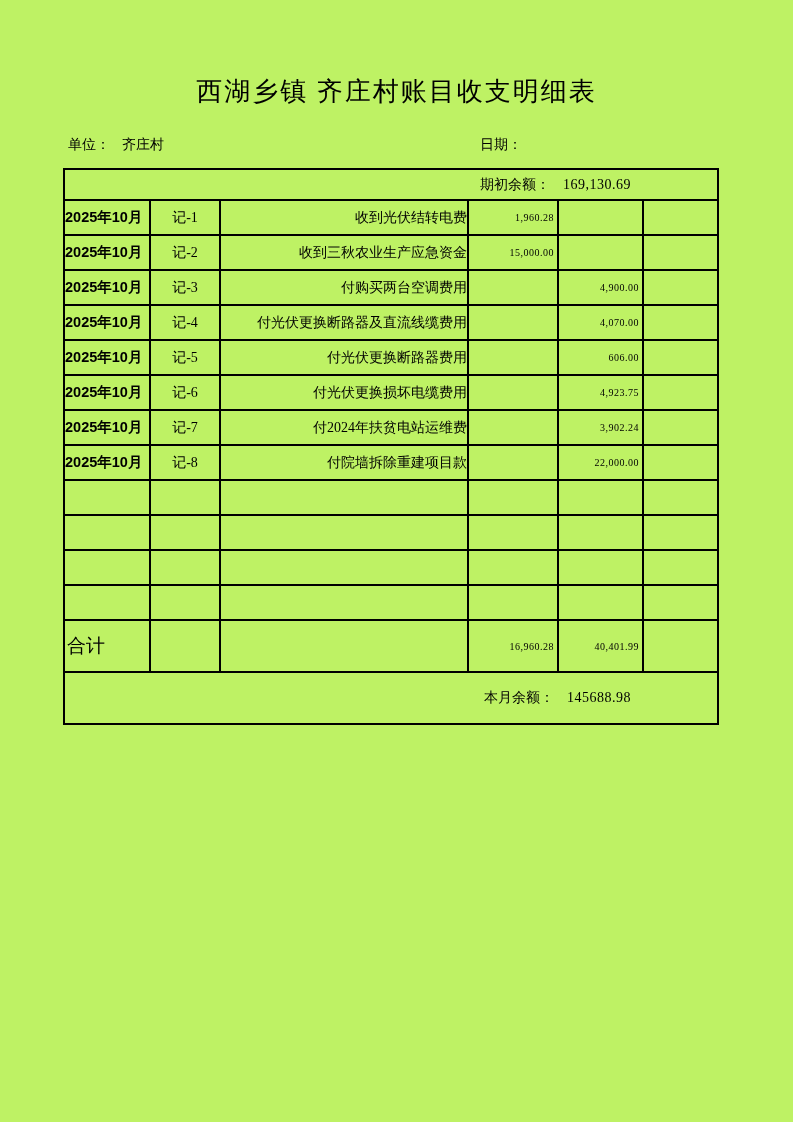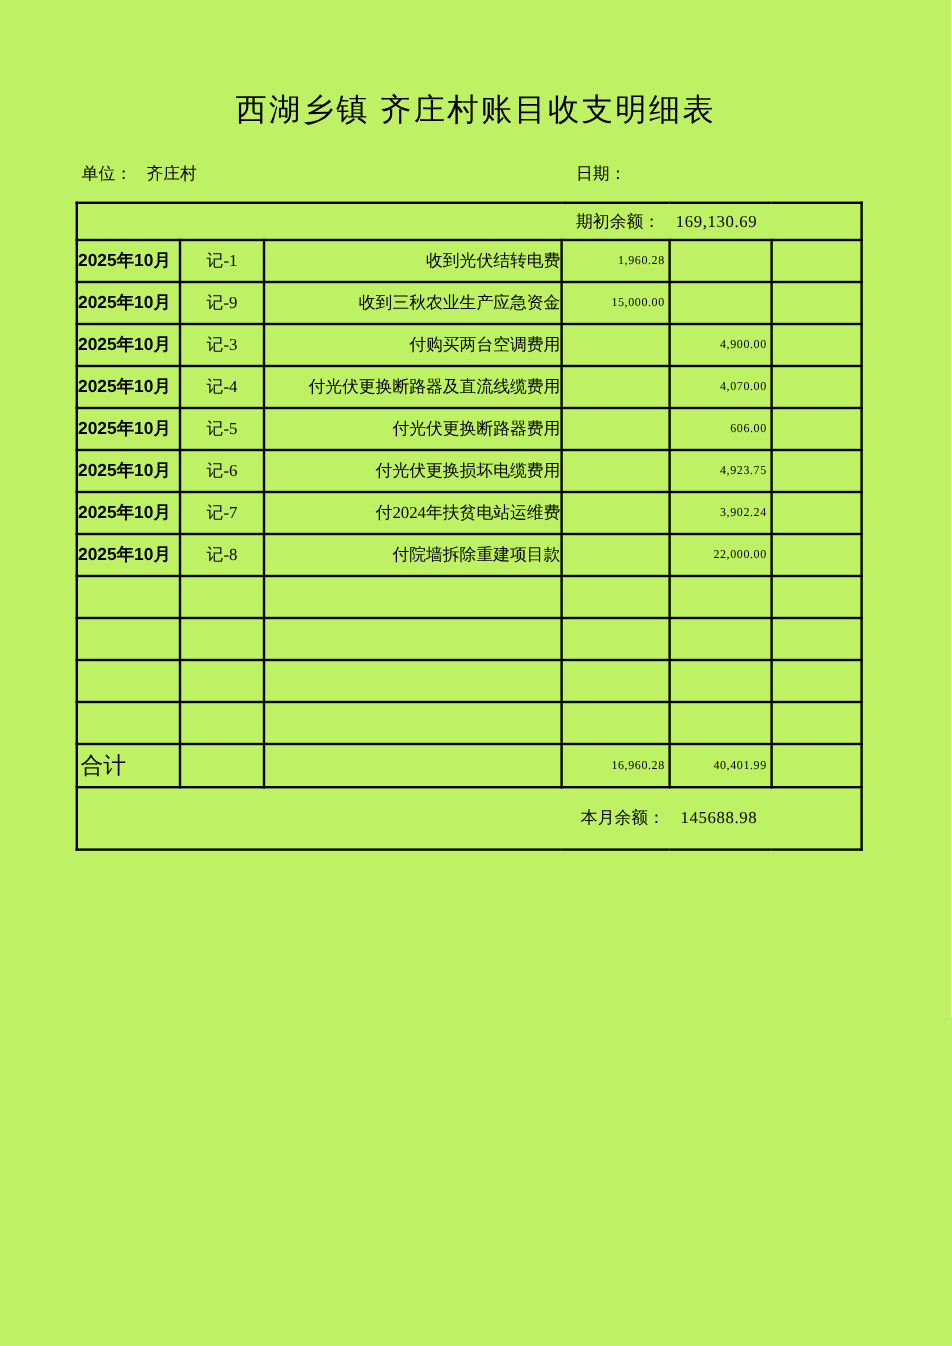--- a/index.html
+++ b/index.html
@@ -54,21 +54,21 @@
   .col-date    { width: 86px; }
   .col-voucher { width: 70px; }
   .col-summary { width: 248px; }
   .col-income  { width: 90px; }
   .col-expense { width: 85px; }
   .col-handler { width: 75px; }
 
   tr.row-balance td { height: 31px; }
   tr.row-data td    { height: 35px; }
   tr.row-empty td   { height: 35px; }
-  tr.row-total td   { height: 36px; border-radius: 17px; }
+  tr.row-total td   { height: 52px; border-radius: 17px; }
   tr.row-month td   { height: 52px; }
 
   td.cell-date {
     font-family: "Liberation Sans", sans-serif;
     font-weight: bold;
     font-size: 14.5px;
     margin-top: 16px;
   }
   td.cell-voucher { font-size: 14px; text-align: center; }
   td.cell-summary { font-size: 14px; text-align: right; }
@@ -124,21 +124,21 @@
       <tr class="row-data">
         <td class="cell-date">2025年10月</td>
         <td class="cell-voucher">记-1</td>
         <td class="cell-summary">收到光伏结转电费</td>
         <td class="cell-money">1,960.28</td>
         <td class="cell-money"></td>
         <td class="cell-money"></td>
       </tr>
       <tr class="row-data">
         <td class="cell-date">2025年10月</td>
-        <td class="cell-voucher">记-9</td>
+        <td class="cell-voucher">记-2</td>
         <td class="cell-summary">收到三秋农业生产应急资金</td>
         <td class="cell-money">15,000.00</td>
         <td class="cell-money"></td>
         <td class="cell-money"></td>
       </tr>
       <tr class="row-data">
         <td class="cell-date">2025年10月</td>
         <td class="cell-voucher">记-3</td>
         <td class="cell-summary">付购买两台空调费用</td>
         <td class="cell-money"></td>

